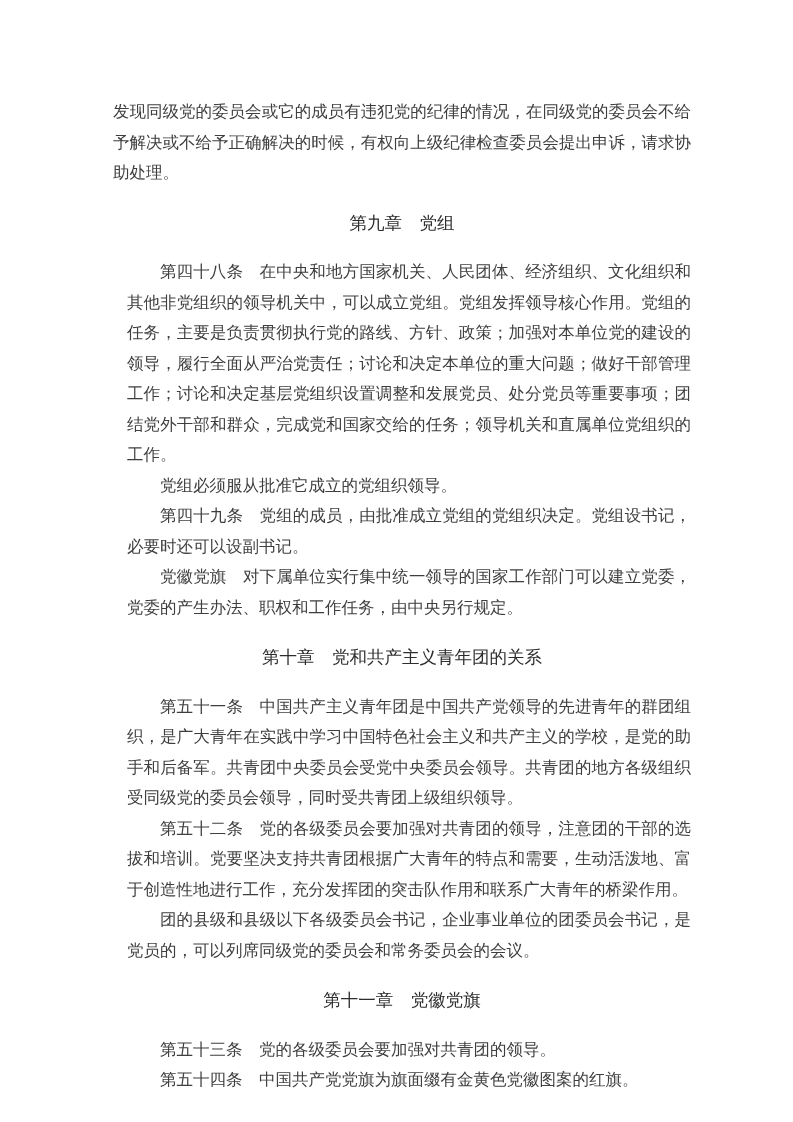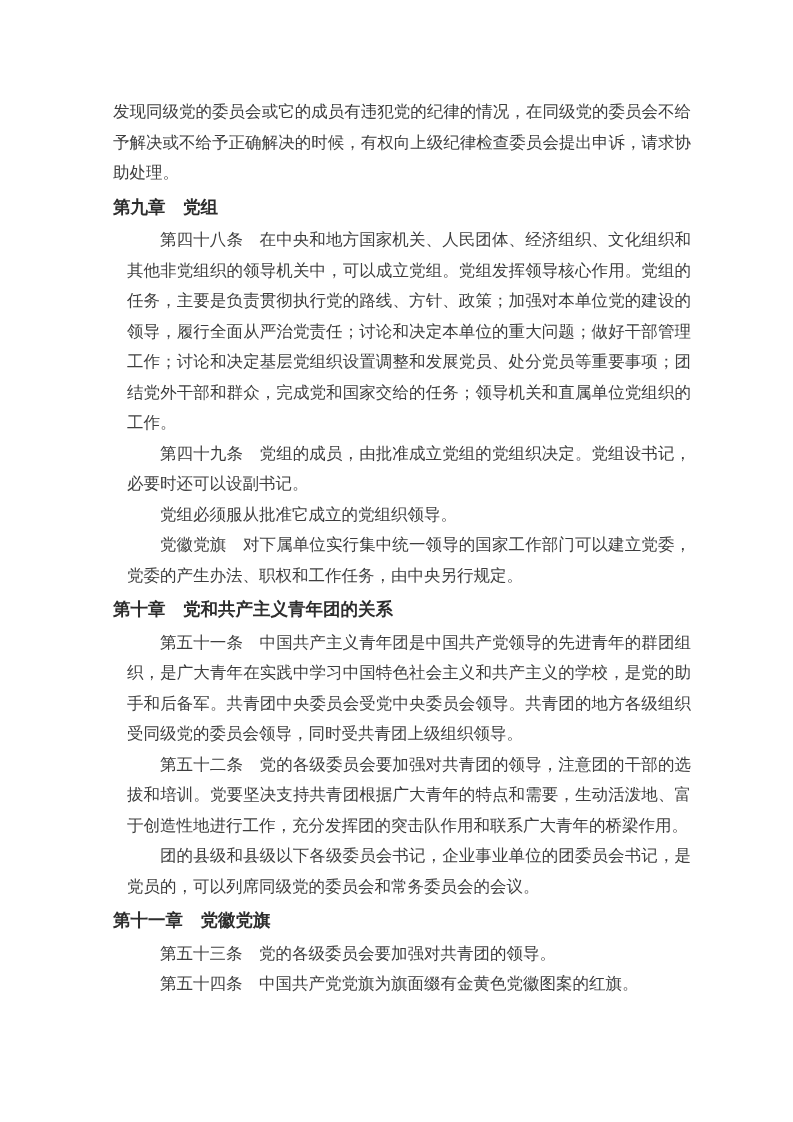--- a/index.html
+++ b/index.html
@@ -24,38 +24,38 @@
     color: #3e3e3e;
     text-align: justify;
     letter-spacing: 0;
     font-family: "Liberation Serif", "DejaVu Serif", serif;
   }
   .body-paragraph.indent {
     text-indent: 2em;
     margin-left: 14px;
   }
   .chapter-heading {
-    margin: 3px 0;
+    margin: 19px 0;
     font-size: 17.5px;
     line-height: 30.5px;
-    font-weight: bold;
+    font-weight: normal;
     color: #2d2d2d;
-    text-align: left;
+    text-align: center;
     font-family: "Liberation Sans", "DejaVu Sans", sans-serif;
   }
 </style>
 </head>
 <body>
 
 <div class="page">
     <p class="body-paragraph">发现同级党的委员会或它的成员有违犯党的纪律的情况，在同级党的委员会不给予解决或不给予正确解决的时候，有权向上级纪律检查委员会提出申诉，请求协助处理。</p>
     <h2 class="chapter-heading">第九章　党组</h2>
     <p class="body-paragraph indent">第四十八条　在中央和地方国家机关、人民团体、经济组织、文化组织和其他非党组织的领导机关中，可以成立党组。党组发挥领导核心作用。党组的任务，主要是负责贯彻执行党的路线、方针、政策；加强对本单位党的建设的领导，履行全面从严治党责任；讨论和决定本单位的重大问题；做好干部管理工作；讨论和决定基层党组织设置调整和发展党员、处分党员等重要事项；团结党外干部和群众，完成党和国家交给的任务；领导机关和直属单位党组织的工作。</p>
+    <p class="body-paragraph indent">党组必须服从批准它成立的党组织领导。</p>
     <p class="body-paragraph indent">第四十九条　党组的成员，由批准成立党组的党组织决定。党组设书记，必要时还可以设副书记。</p>
-    <p class="body-paragraph indent">党组必须服从批准它成立的党组织领导。</p>
     <p class="body-paragraph indent">党徽党旗　对下属单位实行集中统一领导的国家工作部门可以建立党委，党委的产生办法、职权和工作任务，由中央另行规定。</p>
     <h2 class="chapter-heading">第十章　党和共产主义青年团的关系</h2>
     <p class="body-paragraph indent">第五十一条　中国共产主义青年团是中国共产党领导的先进青年的群团组织，是广大青年在实践中学习中国特色社会主义和共产主义的学校，是党的助手和后备军。共青团中央委员会受党中央委员会领导。共青团的地方各级组织受同级党的委员会领导，同时受共青团上级组织领导。</p>
     <p class="body-paragraph indent">第五十二条　党的各级委员会要加强对共青团的领导，注意团的干部的选拔和培训。党要坚决支持共青团根据广大青年的特点和需要，生动活泼地、富于创造性地进行工作，充分发挥团的突击队作用和联系广大青年的桥梁作用。</p>
     <p class="body-paragraph indent">团的县级和县级以下各级委员会书记，企业事业单位的团委员会书记，是党员的，可以列席同级党的委员会和常务委员会的会议。</p>
     <h2 class="chapter-heading">第十一章　党徽党旗</h2>
     <p class="body-paragraph indent">第五十三条　党的各级委员会要加强对共青团的领导。</p>
     <p class="body-paragraph indent">第五十四条　中国共产党党旗为旗面缀有金黄色党徽图案的红旗。</p>
   </div>
 

